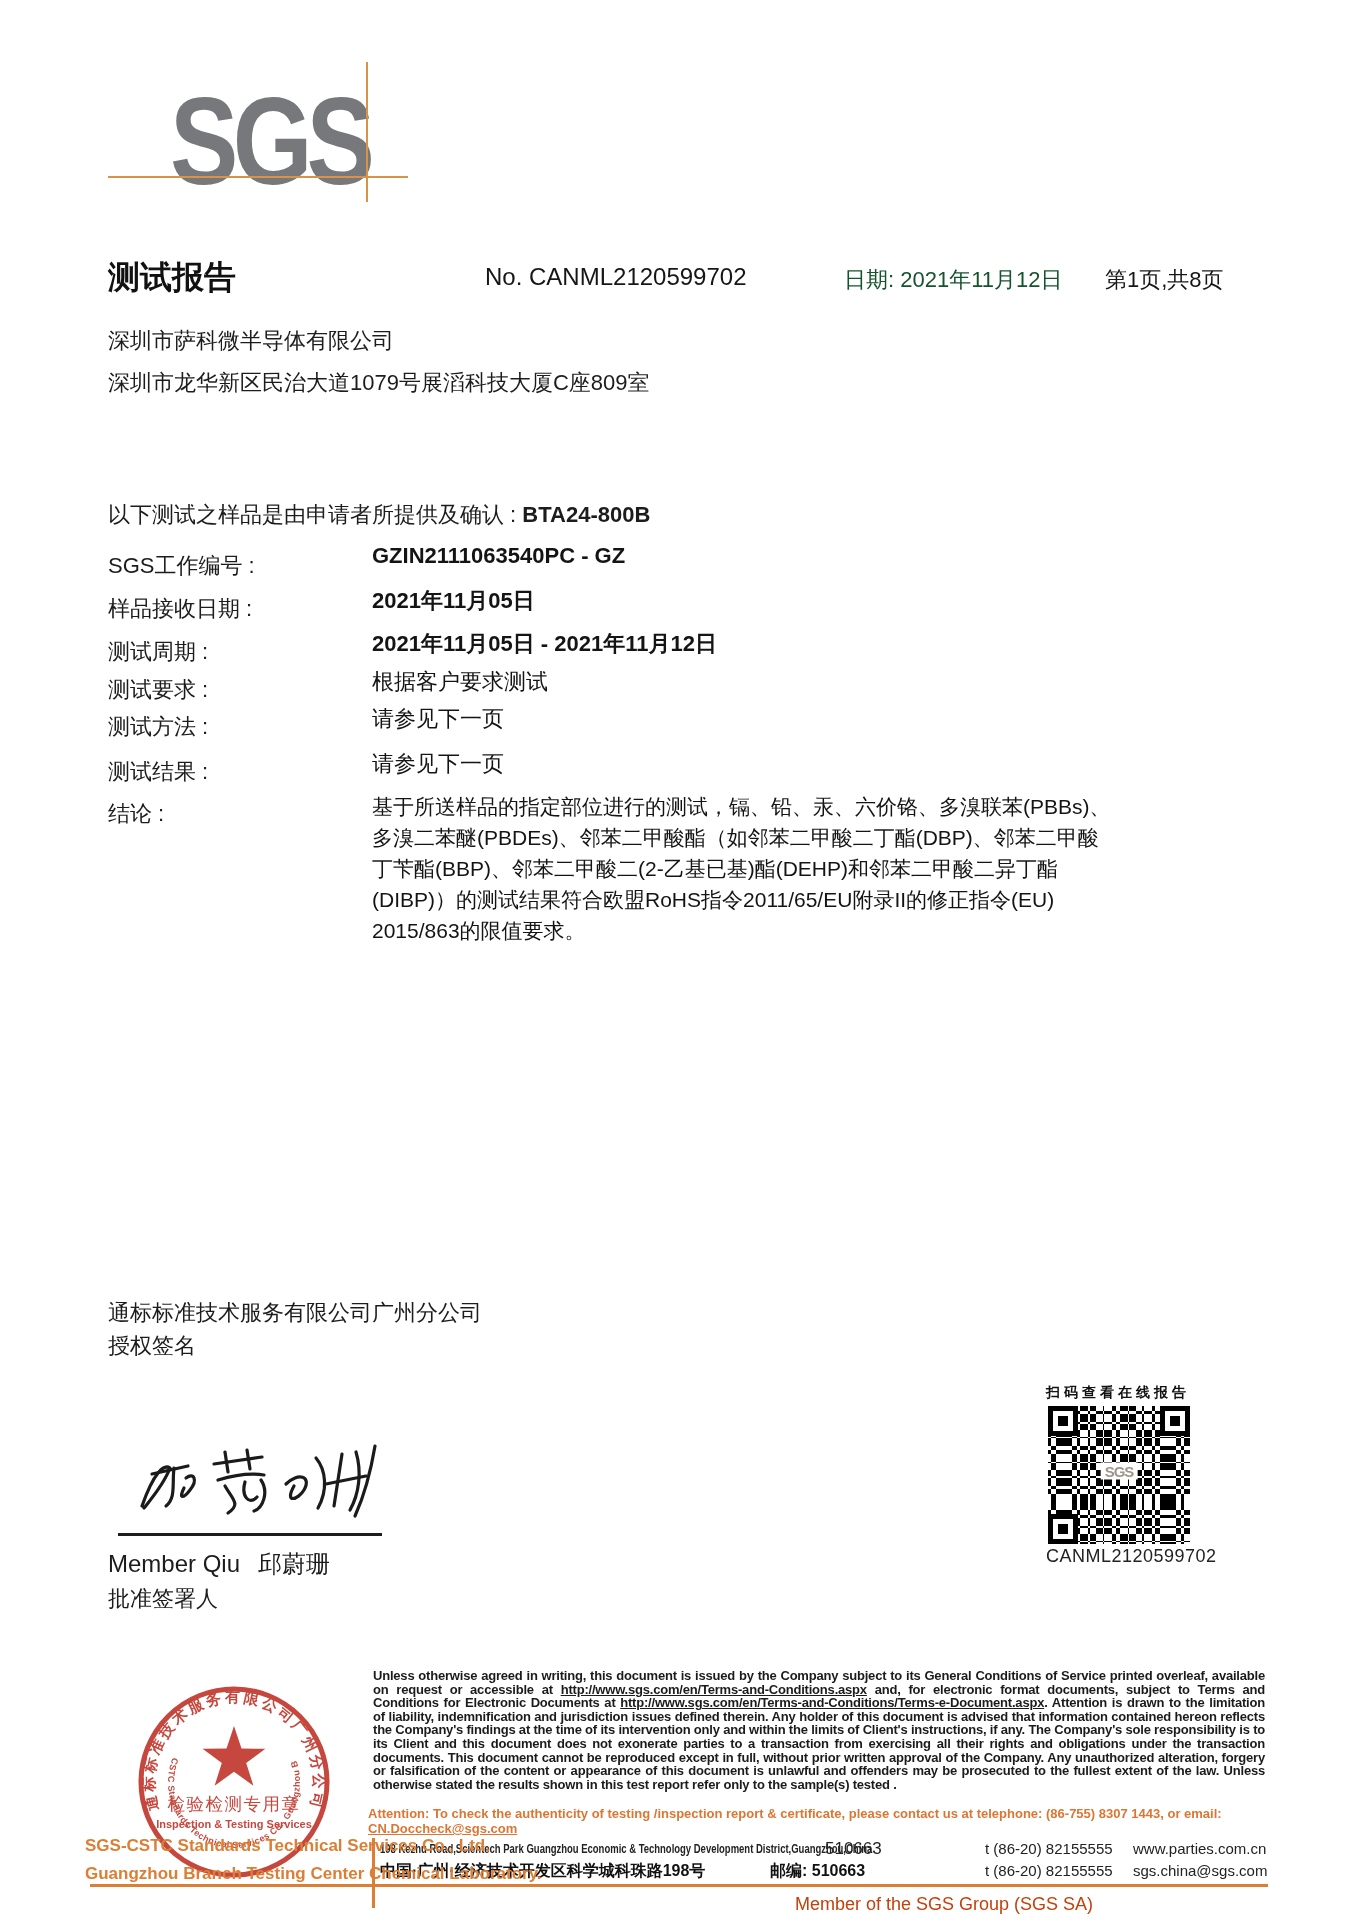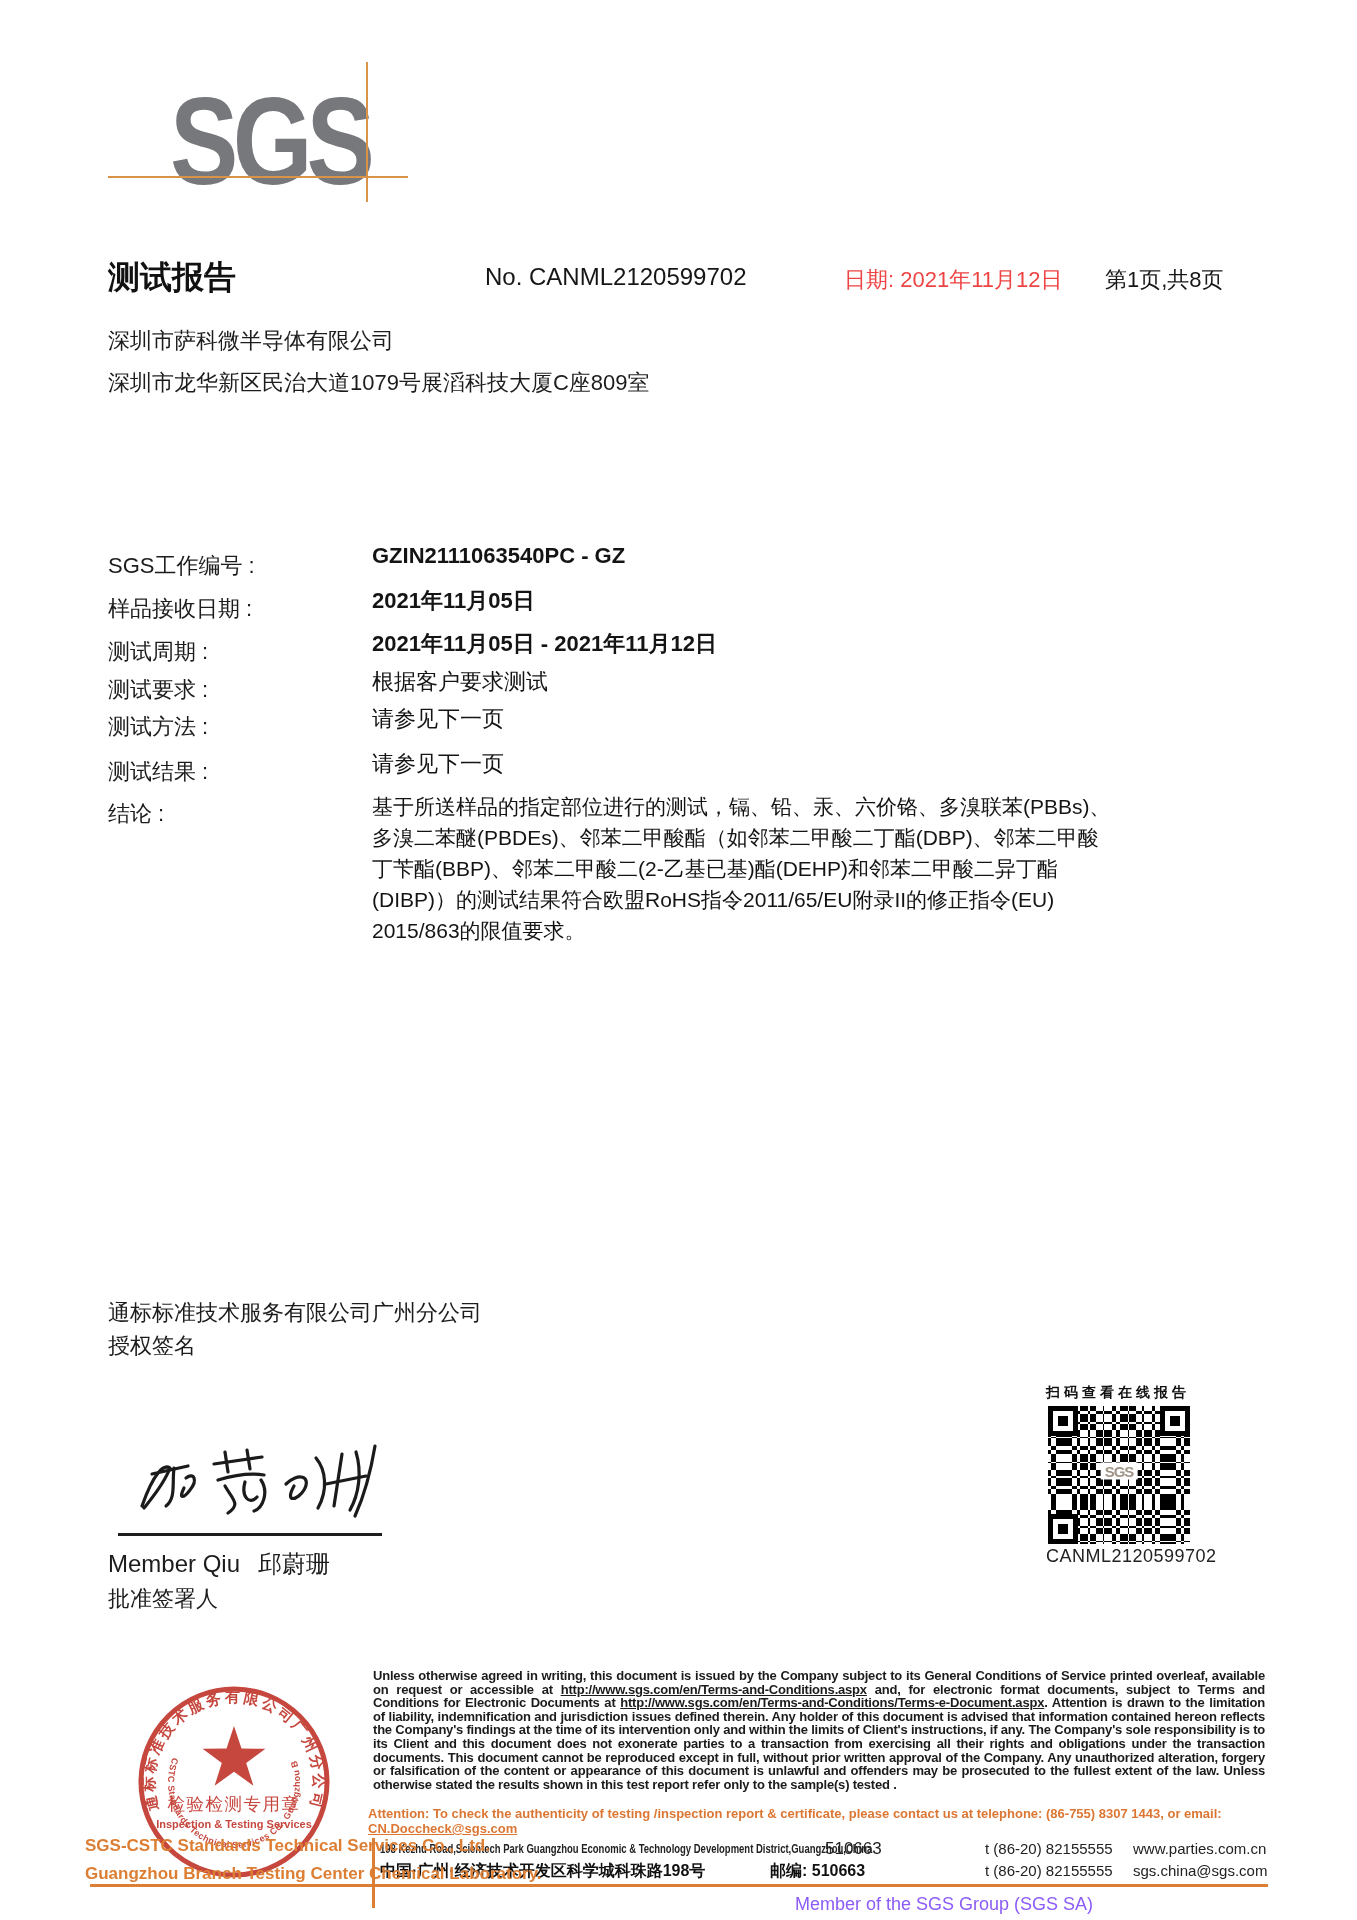--- a/index.html
+++ b/index.html
@@ -7,21 +7,21 @@
   .page{position:relative;width:1274px;height:1920px;background:#fff;overflow:hidden;}
 
   
   .logo{position:absolute;left:170px;top:78px;font-size:125px;line-height:1;font-weight:bold;color:#77787b;letter-spacing:-7px;transform:scaleX(0.82);transform-origin:left top;}
   .cross-h{position:absolute;left:108px;top:176px;width:300px;height:2px;background:#d89349;}
   .cross-v{position:absolute;left:366px;top:62px;width:2px;height:140px;background:#d89349;}
 
   
   .title{position:absolute;left:108px;top:256px;font-size:32px;font-weight:bold;color:#111;}
   .report-no{position:absolute;left:485px;top:263px;font-size:24px;color:#161616;}
-  .report-date{position:absolute;left:844px;top:265px;font-size:22px;color:#ef4444;}
+  .report-date{position:absolute;left:844px;top:265px;font-size:22px;color:#14532d;}
   .report-page{position:absolute;left:1105px;top:265px;font-size:22px;color:#161616;}
 
   .company{position:absolute;left:108px;top:326px;font-size:22px;}
   .company-addr{position:absolute;left:108px;top:368px;font-size:22px;}
 
   .sample-line{position:absolute;left:108px;top:500px;font-size:22px;}
   .sample-line .bold{font-weight:bold;}
 
   .frow{position:absolute;left:108px;width:1140px;}
   .flabel{position:absolute;left:0;top:8px;font-size:22px;color:#1c1c1c;white-space:nowrap;}
@@ -66,39 +66,42 @@
   .f-bar{position:absolute;left:372px;top:1838px;width:3px;height:70px;background:#dc7e33;}
   .f-rule{position:absolute;left:90px;top:1884px;width:1178px;height:3px;background:#dc7e33;}
   .f-en-addr{position:absolute;left:380px;top:1842px;font-size:12px;font-weight:bold;white-space:nowrap;transform:scaleX(0.79);transform-origin:left top;color:#222;}
   .f-zip1{position:absolute;left:825px;top:1839px;font-size:17px;color:#222;}
   .f-tel1{position:absolute;left:985px;top:1840px;font-size:15px;color:#222;}
   .f-web{position:absolute;left:1133px;top:1840px;font-size:15px;color:#222;}
   .f-cn-addr{position:absolute;left:380px;top:1861px;font-size:16px;font-weight:bold;color:#111;white-space:nowrap;}
   .f-zip2{position:absolute;left:770px;top:1861px;font-size:16px;font-weight:bold;color:#111;}
   .f-tel2{position:absolute;left:985px;top:1862px;font-size:15px;color:#222;}
   .f-email{position:absolute;left:1133px;top:1862px;font-size:15px;color:#222;}
-  .member{position:absolute;left:795px;top:1894px;font-size:18px;color:#8b5cf6;}
+  .member{position:absolute;left:795px;top:1894px;font-size:18px;color:#c2410c;}
 </style>
 </head>
 <body>
 
 <div class="page">
 
   <div class="logo">SGS</div>
   <div class="cross-h"></div>
   <div class="cross-v"></div>
 
   <div class="title">测试报告</div>
   <div class="report-no">No. CANML2120599702</div>
   <div class="report-date">日期: 2021年11月12日</div>
   <div class="report-page">第1页,共8页</div>
 
   <div class="company">深圳市萨科微半导体有限公司</div>
   <div class="company-addr">深圳市龙华新区民治大道1079号展滔科技大厦C座809室</div>
 
+  <div class="sample-line">
+    <span>以下测试之样品是由申请者所提供及确认 : </span><span class="bold">BTA24-800B</span>
+  </div>
 
   <div class="frow" style="top:543px">
     <div class="flabel">SGS工作编号 :</div>
     <div class="fvalue bold">GZIN2111063540PC - GZ</div>
   </div>
   <div class="frow" style="top:586px">
     <div class="flabel">样品接收日期 :</div>
     <div class="fvalue bold">2021年11月05日</div>
   </div>
   <div class="frow" style="top:629px">

